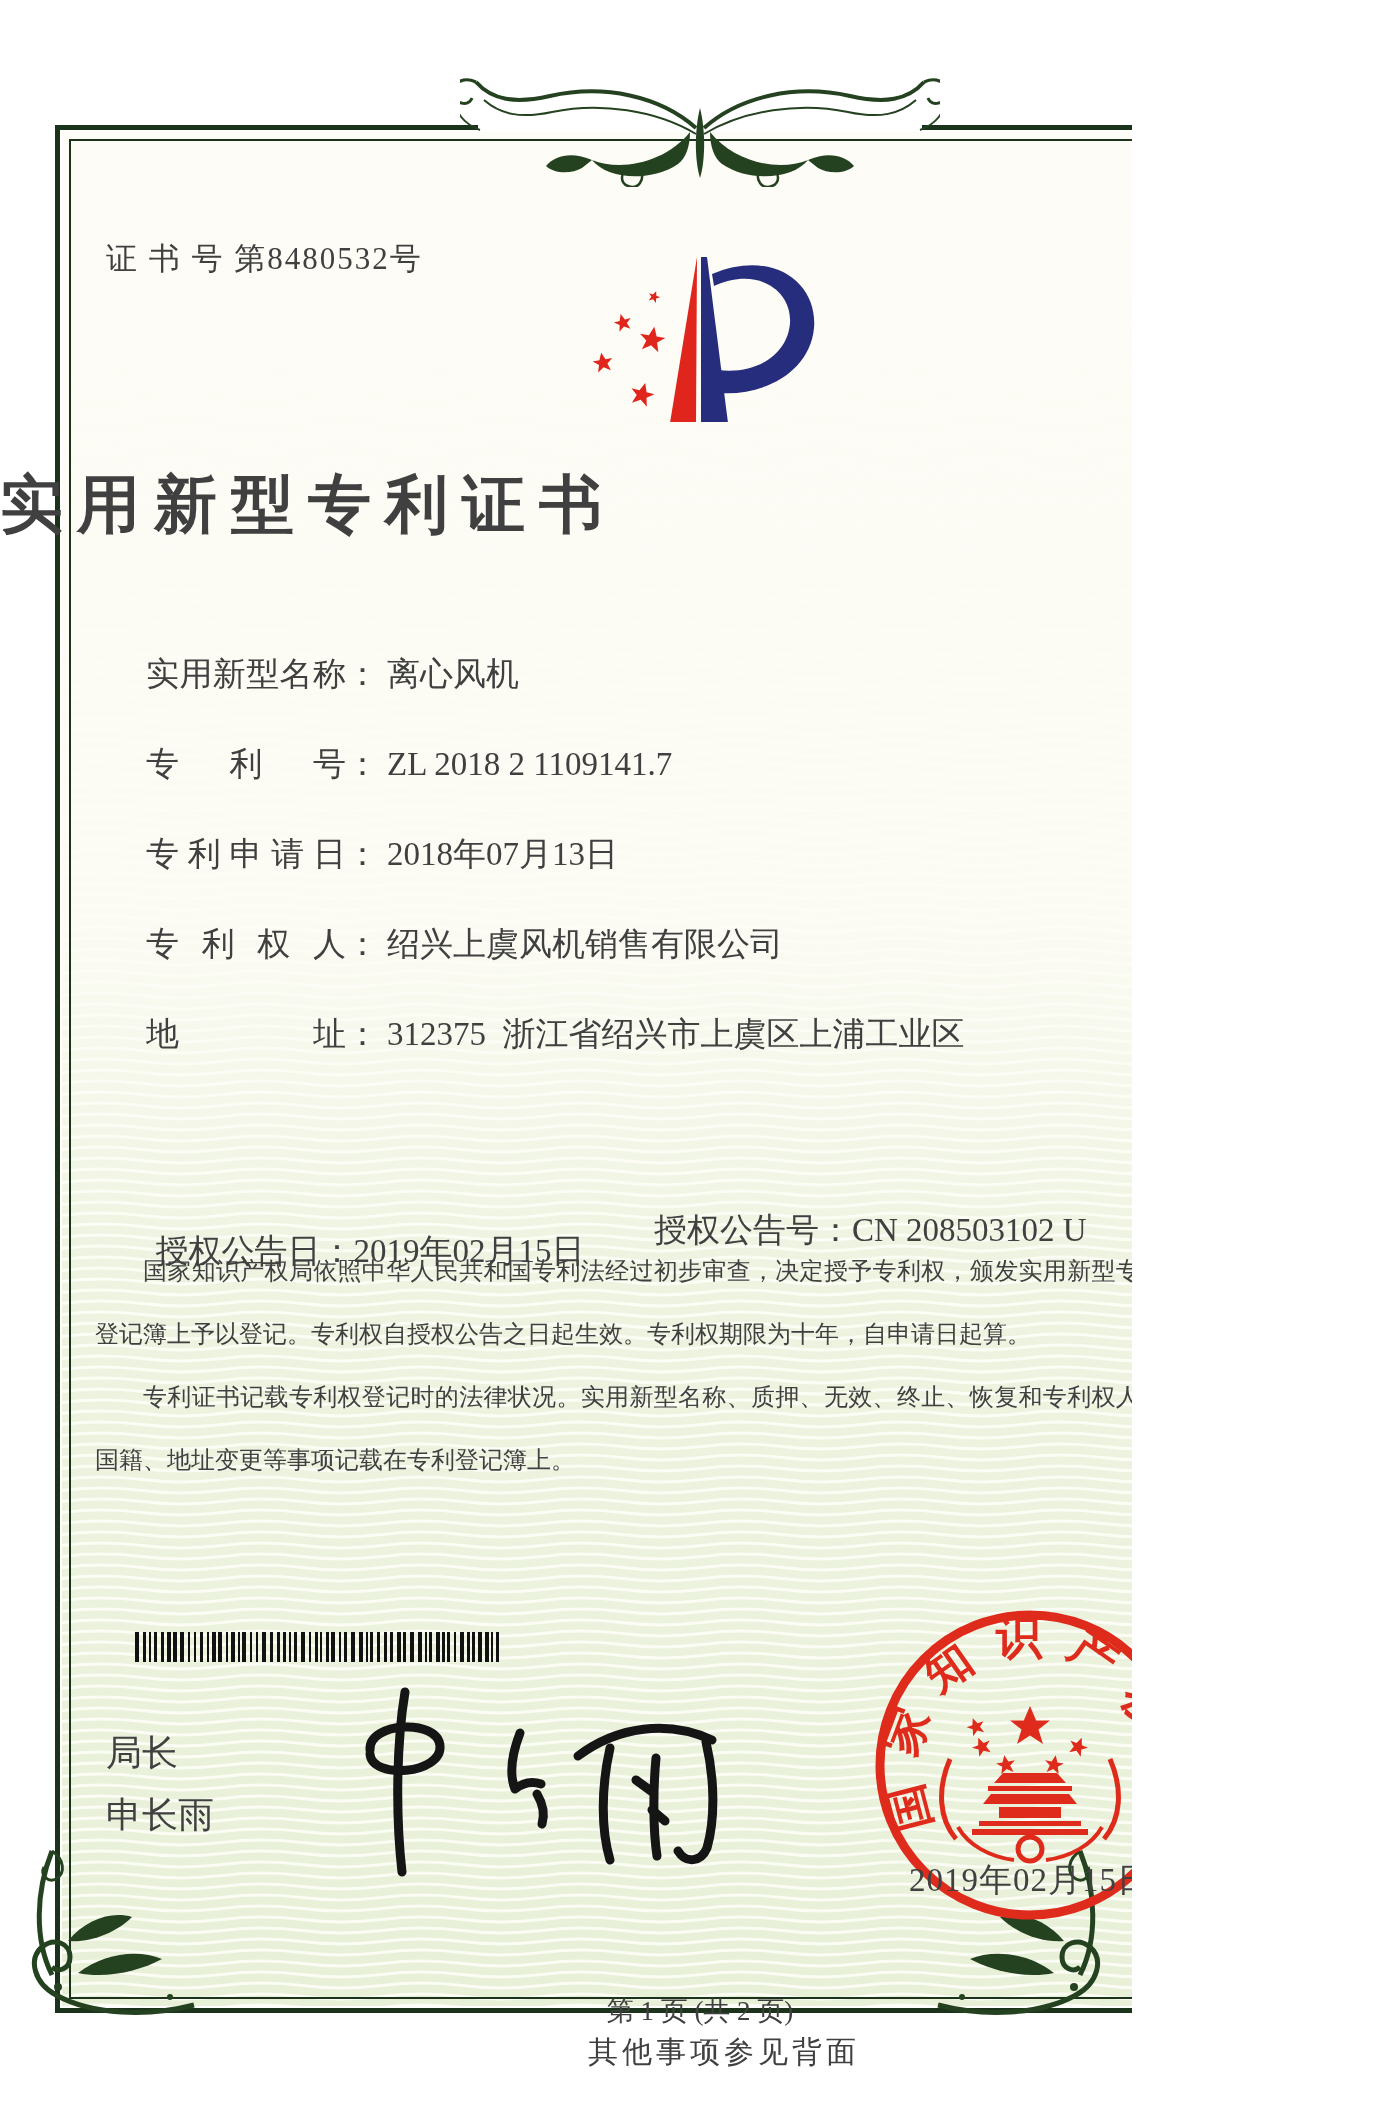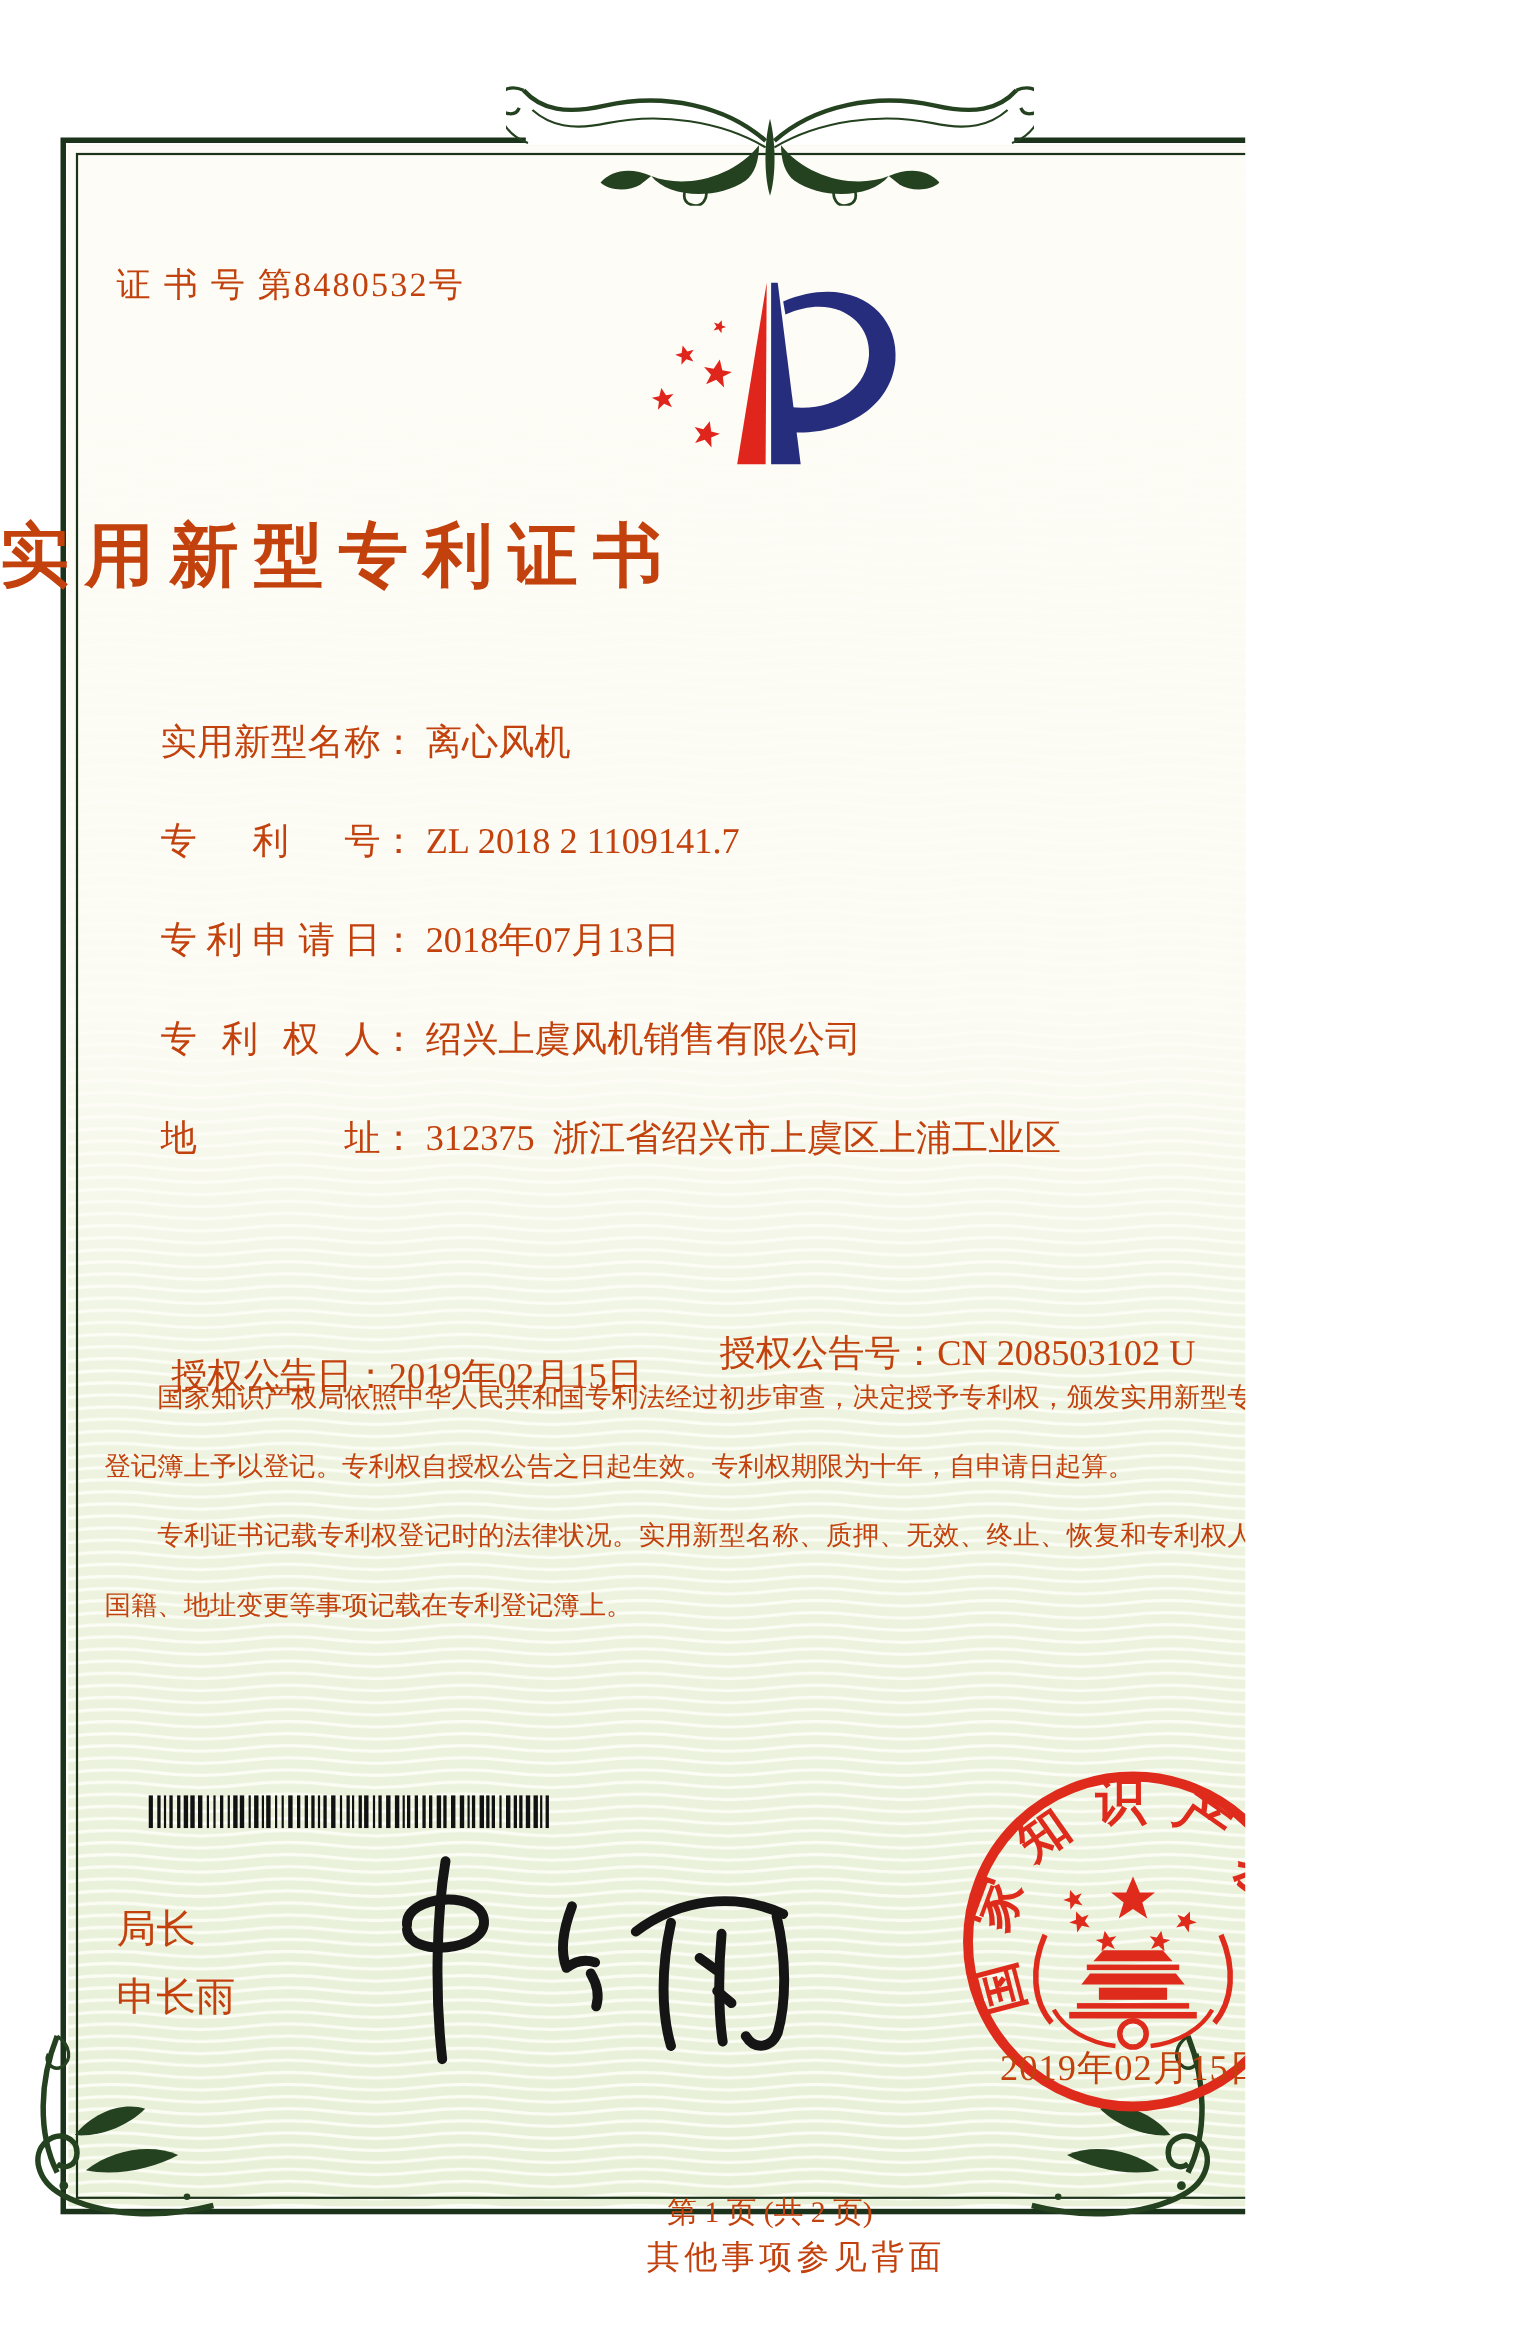--- a/index.html
+++ b/index.html
@@ -1,18 +1,18 @@
 <!DOCTYPE html>
 <html><head>
 <meta charset="utf-8">
 <style>
   html,body{margin:0;padding:0;background:#ffffff;}
   .page{
     position:relative;width:1132px;height:2128px;background:#ffffff;
-    font-family:"Liberation Serif","DejaVu Serif",serif;color:#c2410c;overflow:hidden;
+    font-family:"Liberation Serif","DejaVu Serif",serif;color:#404040;overflow:hidden;
   }
   
   .frame{
     position:absolute;left:55px;top:125px;width:1290px;height:1888px;
     box-sizing:border-box;border:5px solid #1c331b;z-index:1;
   }
   .frame::before{
     content:"";position:absolute;left:9px;top:9px;right:9px;bottom:9px;
     border:2px solid #1c331b;
   }

